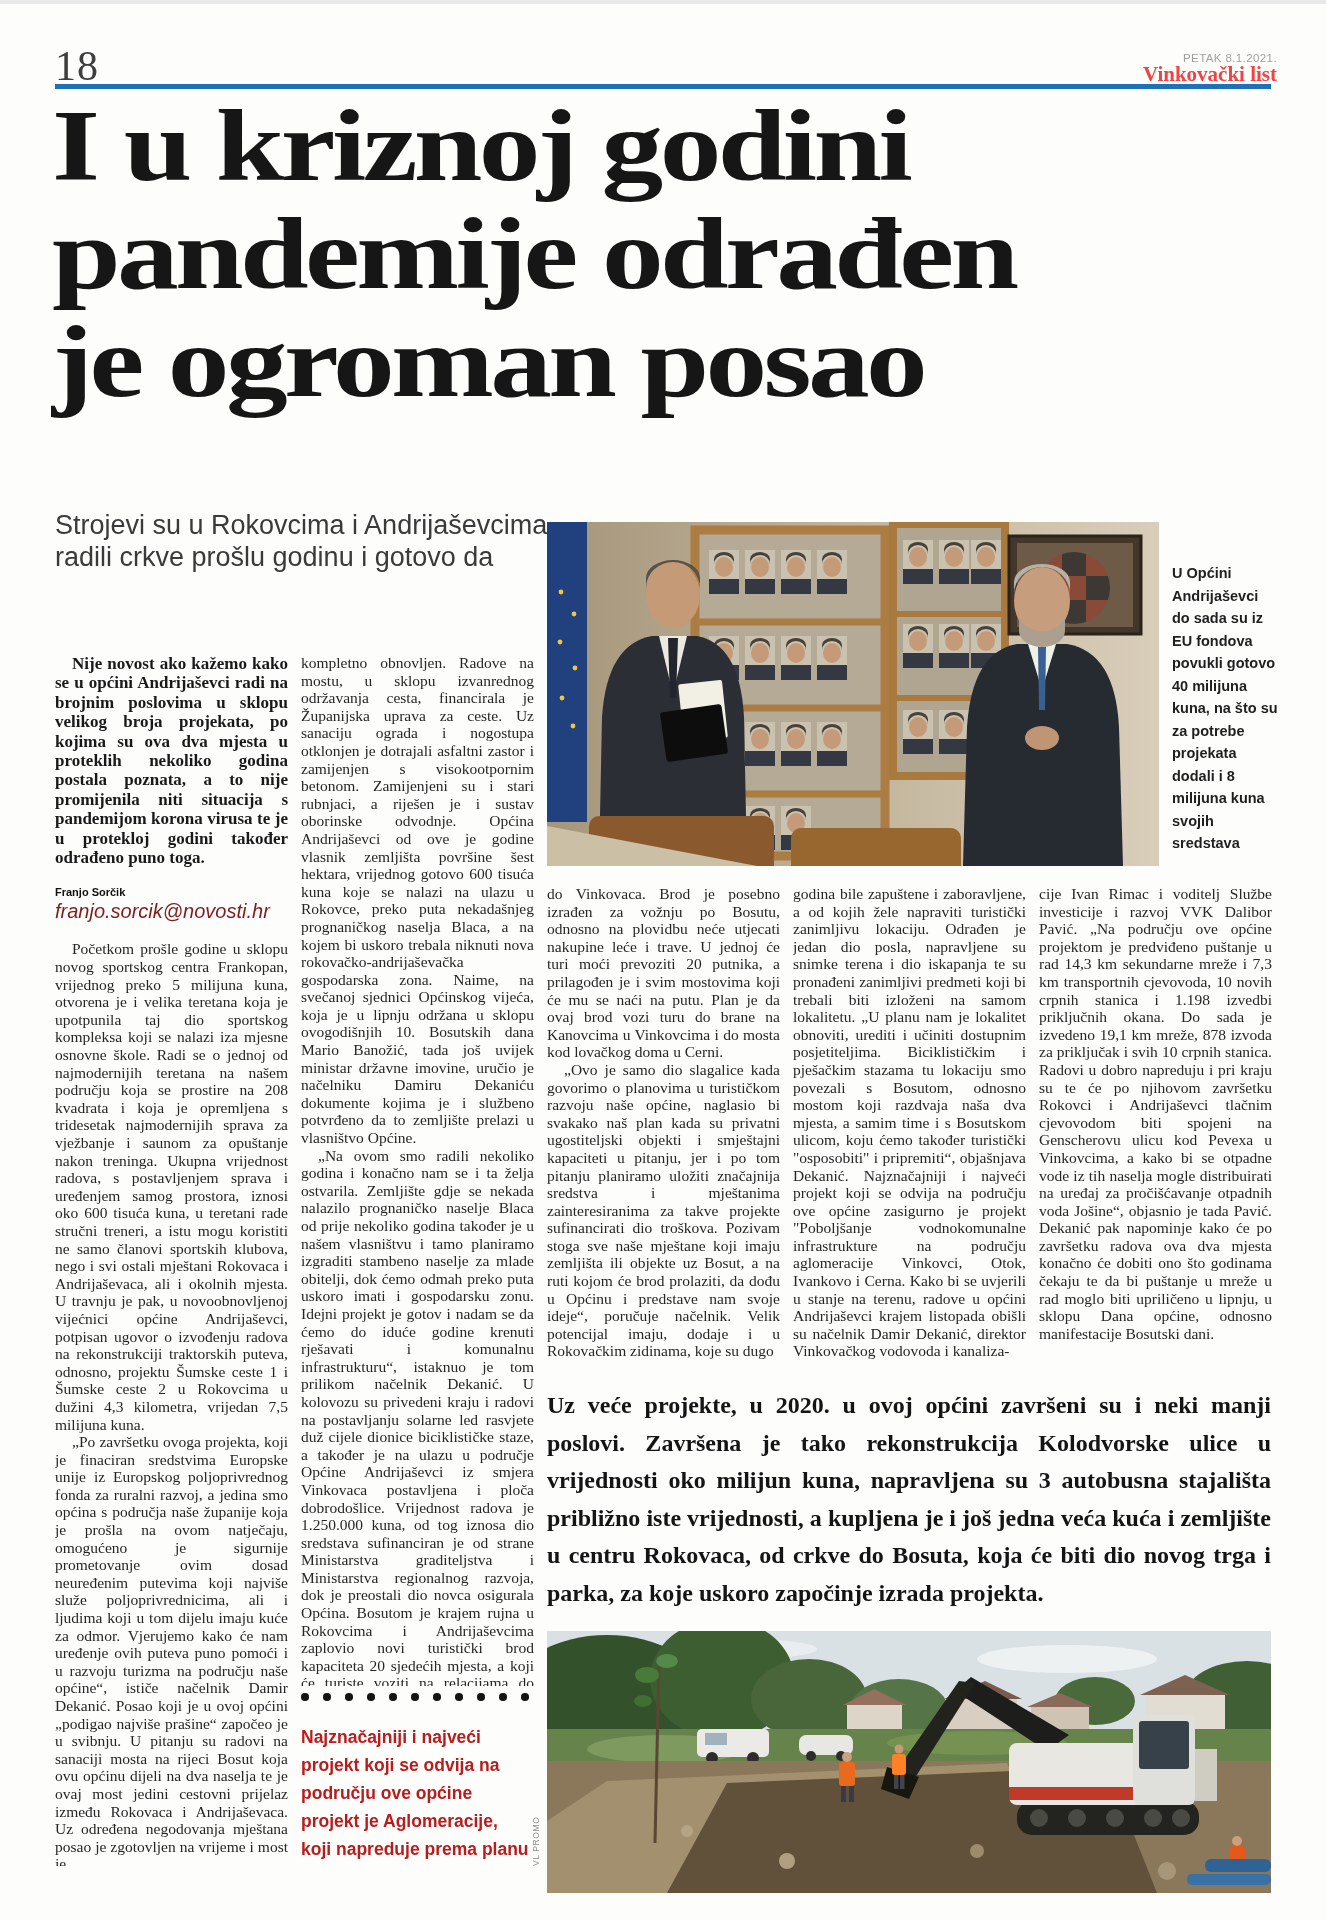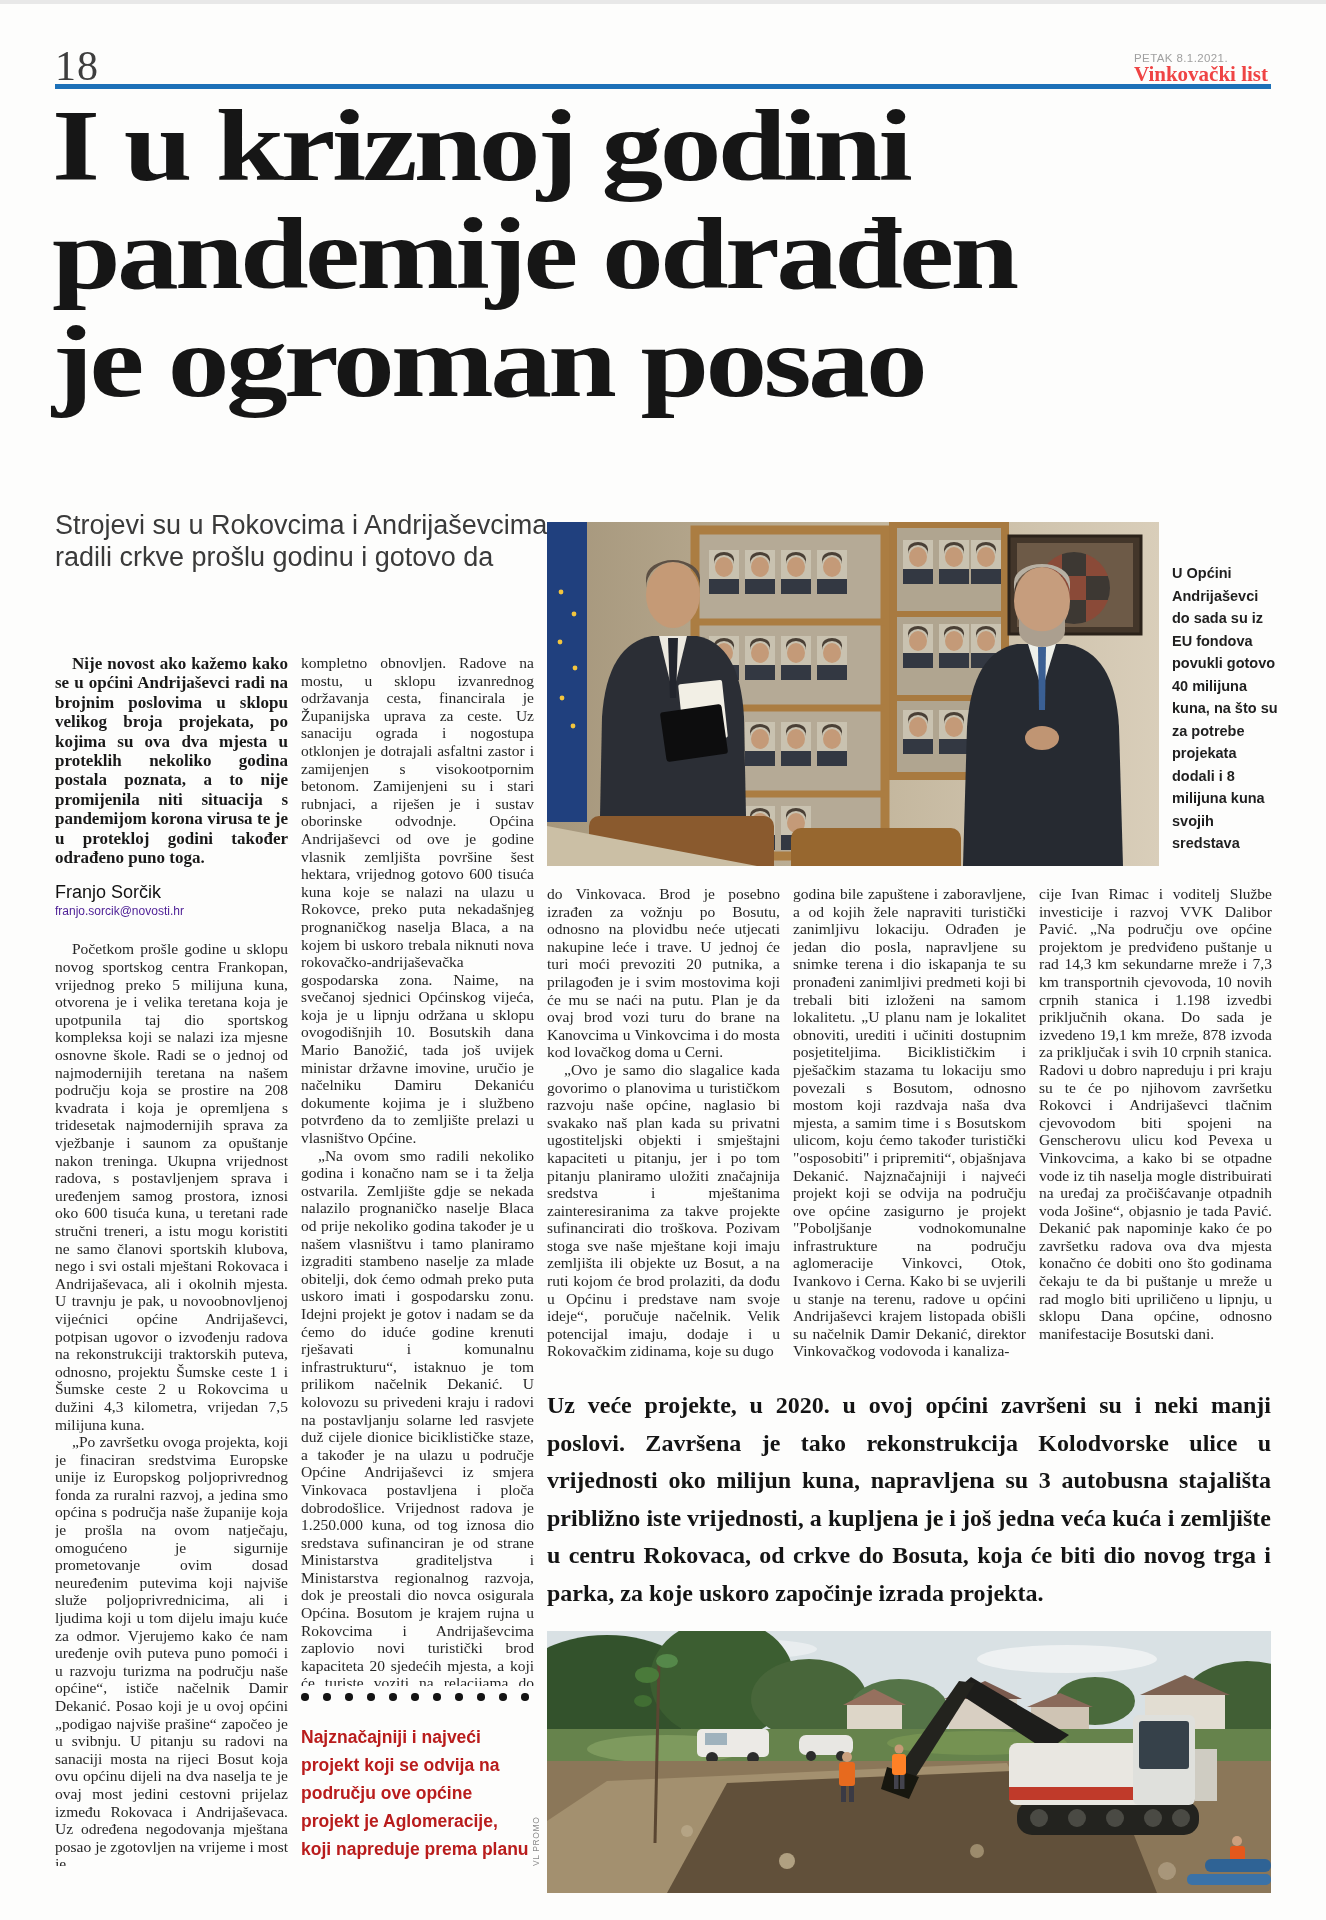--- a/index.html
+++ b/index.html
@@ -1,42 +1,42 @@
 <!DOCTYPE html>
 <html lang="hr"><head>
 <meta charset="utf-8">
 <style>
   html,body{margin:0;padding:0;background:#e8e8e8;}
   #page{position:relative;width:1326px;height:1920px;background:#fdfdfc;margin:4px auto;overflow:hidden;
         font-family:"Liberation Serif","DejaVu Serif",serif;}
   .sans{font-family:"Liberation Sans","DejaVu Sans",sans-serif;}
   
   #pagenum{position:absolute;left:55px;top:38px;font-size:42px;font-weight:400;color:#3e3e3e;letter-spacing:1px;}
-  #mast-right{position:absolute;right:58px;top:46px;text-align:left;line-height:16px;}
+  #mast-right{position:absolute;right:49px;top:46px;text-align:right;line-height:16px;}
   #mast-date{font-size:11.5px;color:#a0a0a0;letter-spacing:.4px;}
   #mast-name{font-size:21px;font-weight:bold;color:#ef4444;font-family:Liberation Serif, serif;}
   #blue-rule{position:absolute;left:55px;top:80px;width:1216px;height:5px;}
   
   #headline{position:absolute;left:52px;top:88px;transform:scaleX(1.21);transform-origin:0 0;
             font-weight:bold;font-size:102px;line-height:108px;letter-spacing:-3px;color:#161616;white-space:nowrap;}
   
   #lead{position:absolute;left:55px;top:506px;font-size:27px;line-height:31.5px;color:#3a3a3a;white-space:nowrap;}
   
   .col{position:absolute;width:233px;text-align:justify;font-size:15.5px;line-height:17.6px;color:#262626;overflow:hidden;}
   .col p{margin:0;}
   .col p.ind{text-indent:17px;}
   #col1{left:55px;top:650px;height:1212px;}
   #col2{left:301px;top:650px;height:1032px;}
   #col3{left:547px;top:881px;height:494px;}
   #col4{left:793px;top:881px;height:494px;}
   #col5{left:1039px;top:881px;height:522px;}
   #intro{font-weight:bold;font-size:17px;line-height:19.4px;color:#191919;text-indent:17px;margin-bottom:16px;}
   #byline{margin:0 0 20px 0;text-align:left;}
-  #byline-author{font-size:18px;font-weight:normal;color:#111;line-height:19px;}
-  #byline-email{font-size:12px;color:#4c1d95;line-height:18px;}
+  #byline-author{font-size:11px;font-weight:bold;color:#111;line-height:19px;}
+  #byline-email{font-size:20px;color:#7f1d1d;line-height:18px;font-style:italic;}
   
   #photo1{position:absolute;left:547px;top:518px;width:612px;height:344px;}
   #caption1{position:absolute;left:1172px;top:558px;width:106px;font-size:14.5px;line-height:22.5px;
             font-weight:bold;color:#1f1f1f;}
   
   #pullquote{position:absolute;left:547px;top:1383px;width:724px;height:236px;overflow:hidden;
              font-weight:bold;font-size:24px;line-height:37.5px;color:#141414;text-align:justify;}
   
   #dots{position:absolute;left:301px;top:1689px;width:228px;height:8px;display:flex;justify-content:space-between;}
   #dots span{width:7.5px;height:7.5px;border-radius:50%;background:#141414;}

